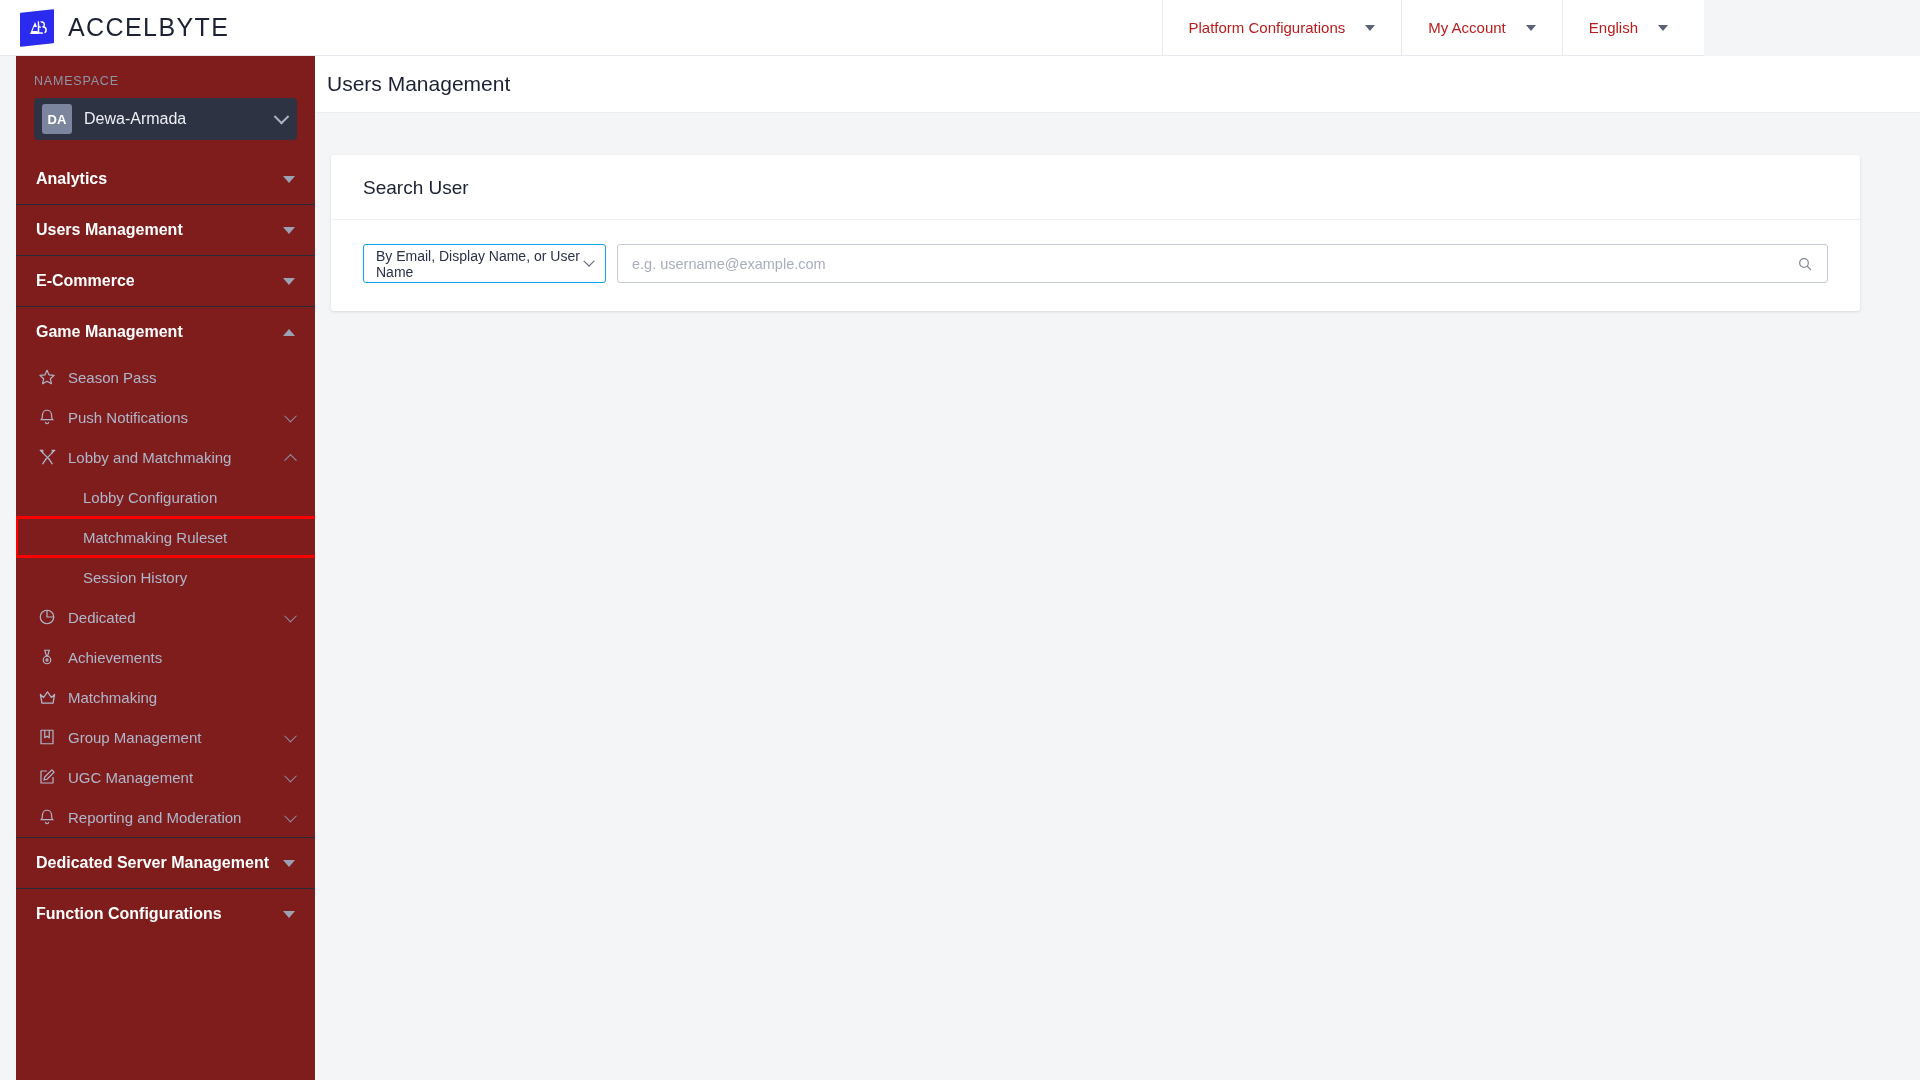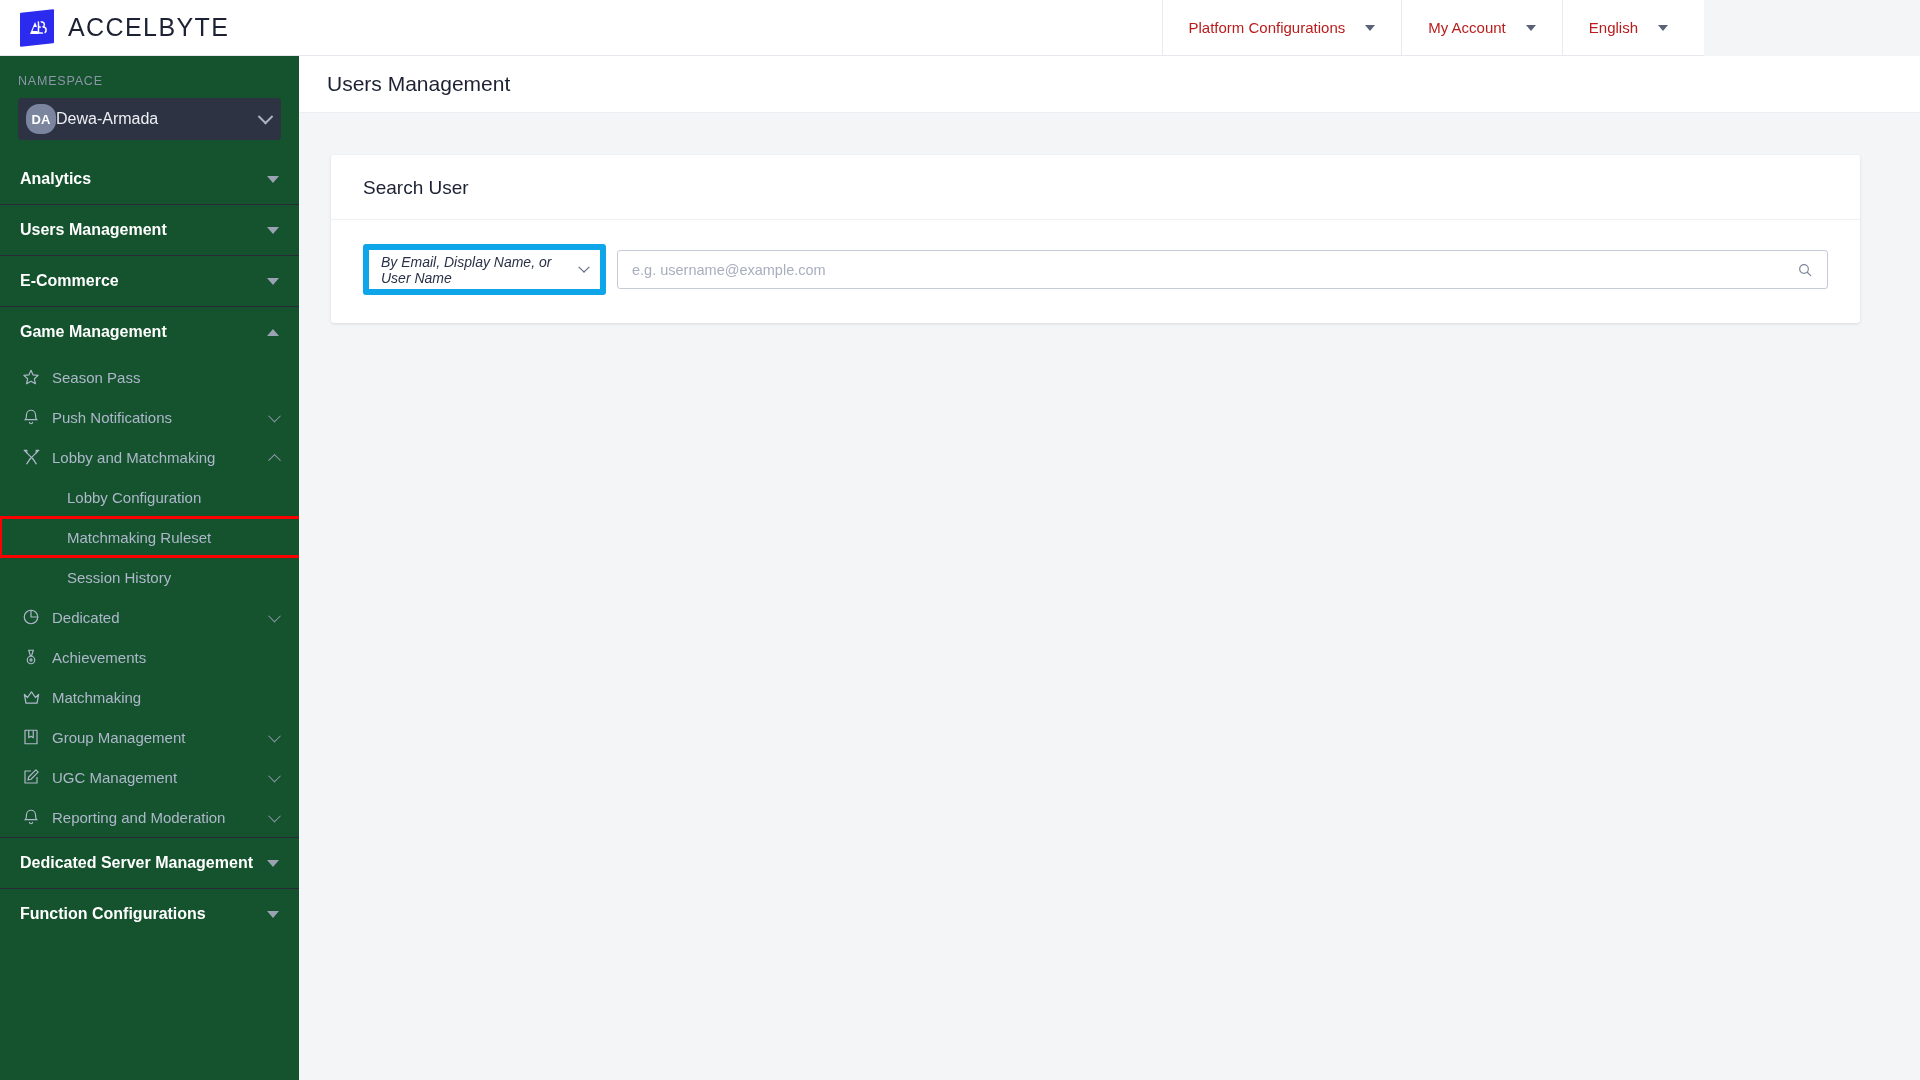--- a/index.html
+++ b/index.html
@@ -73,24 +73,24 @@
   .caret-sm {
     width: 0; height: 0;
     border-left: 5px solid transparent;
     border-right: 5px solid transparent;
     border-top: 6px solid #5a6278;
   }
 
   
   .sidebar {
     position: absolute;
-    top: 56px; left: 0;
+    top: 56px; left: 16px;
     width: 299px;
     height: 1024px;
-    background: #14532d;
+    background: #7f1d1d;
     overflow: hidden;
     z-index: 20;
   }
   .ns-block { padding: 18px 18px 14px 18px; }
   .ns-label {
     font-size: 12.5px;
     letter-spacing: 0.8px;
     color: #8d95a8;
     margin-bottom: 10px;
   }
@@ -102,30 +102,30 @@
     align-items: center;
     padding: 0 10px 0 8px;
     cursor: pointer;
   }
   .ns-avatar {
     width: 30px; height: 30px;
     background: #7b869e;
     color: #ffffff;
     font-size: 13px;
     font-weight: 700;
-    border-radius: 13px;
+    border-radius: 3px;
     display: flex;
     align-items: center;
     justify-content: center;
     flex: 0 0 auto;
   }
   .ns-name {
     color: #eef0f5;
     font-size: 16px;
-    margin-left: 0;
+    margin-left: 12px;
     flex: 1 1 auto;
   }
   .chev {
     width: 11px; height: 11px;
     border-right: 2px solid #aab2c4;
     border-bottom: 2px solid #aab2c4;
     transform: rotate(45deg) translate(-2px,-2px);
     flex: 0 0 auto;
   }
 
@@ -234,32 +234,31 @@
     color: #1c2233;
   }
   .card-body {
     padding: 24px 32px 28px 32px;
     display: flex;
     align-items: center;
     gap: 11px;
   }
   .select-box {
     width: 243px;
-    height: 51px;
-    border: 6px solid #0ea5e9;
+    height: 39px;
+    border: 1px solid #0ea5e9;
     border-radius: 3px;
     display: flex;
     align-items: center;
     padding: 0 12px;
     font-size: 14px;
     color: #2b3147;
     cursor: pointer;
     background: #fff;
     justify-content: space-between;
-    font-style: italic;
   }
   .chev-i {
     width: 8px; height: 8px;
     border-right: 1.6px solid #5a6278;
     border-bottom: 1.6px solid #5a6278;
     transform: rotate(45deg) translate(-2px,-2px);
     flex: 0 0 auto;
   }
   .search-wrap {
     flex: 1 1 auto;

